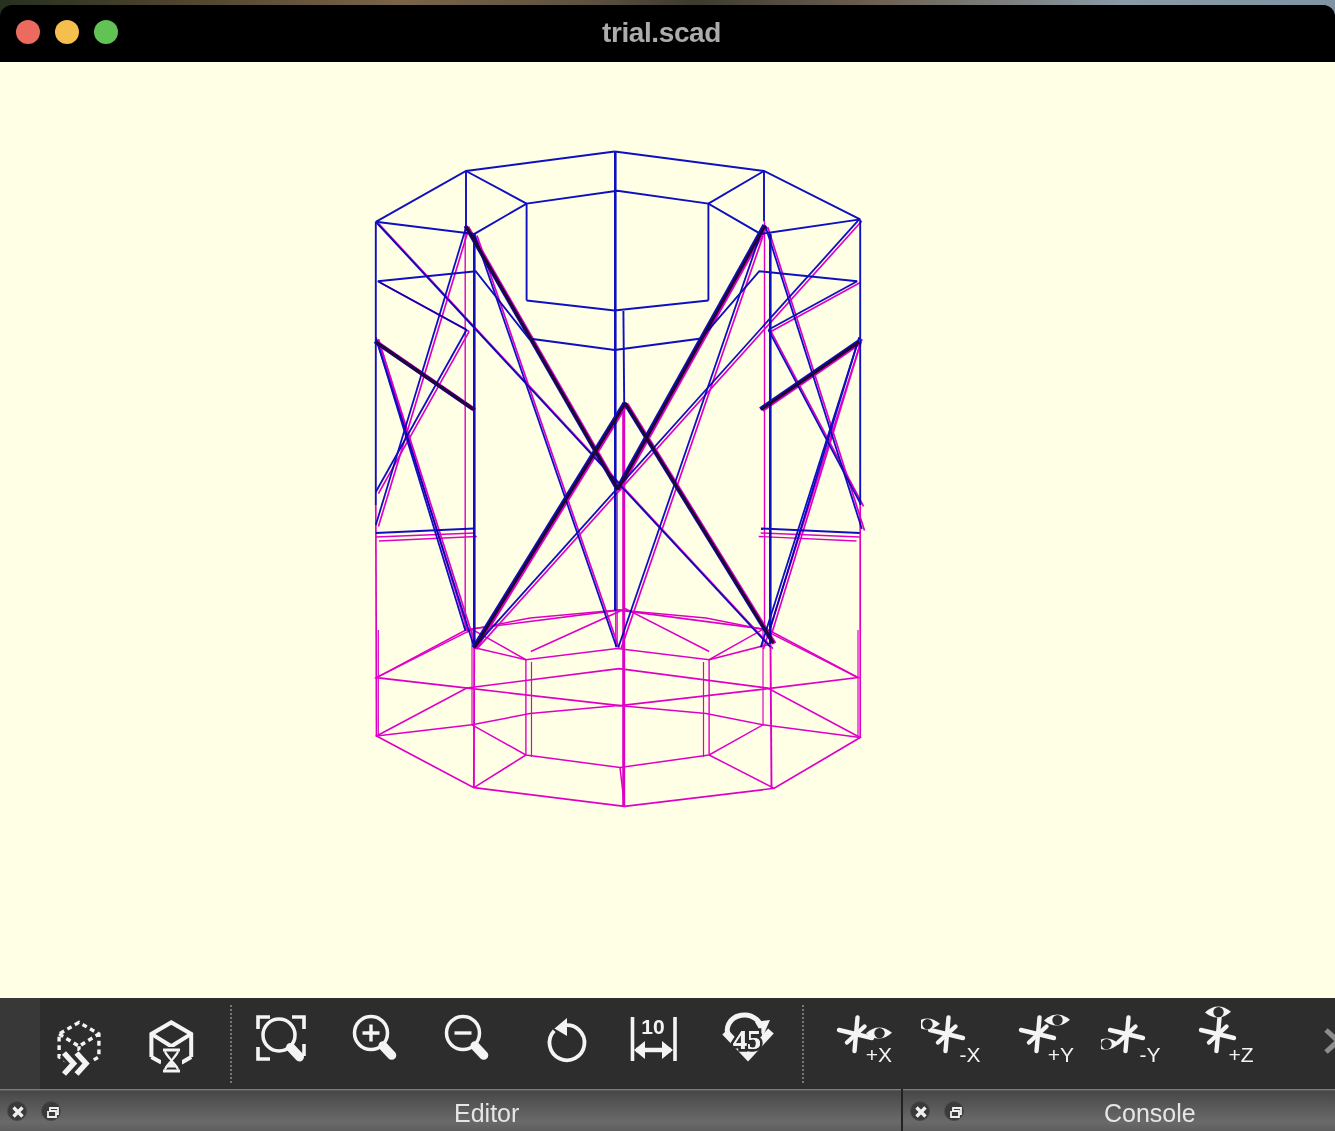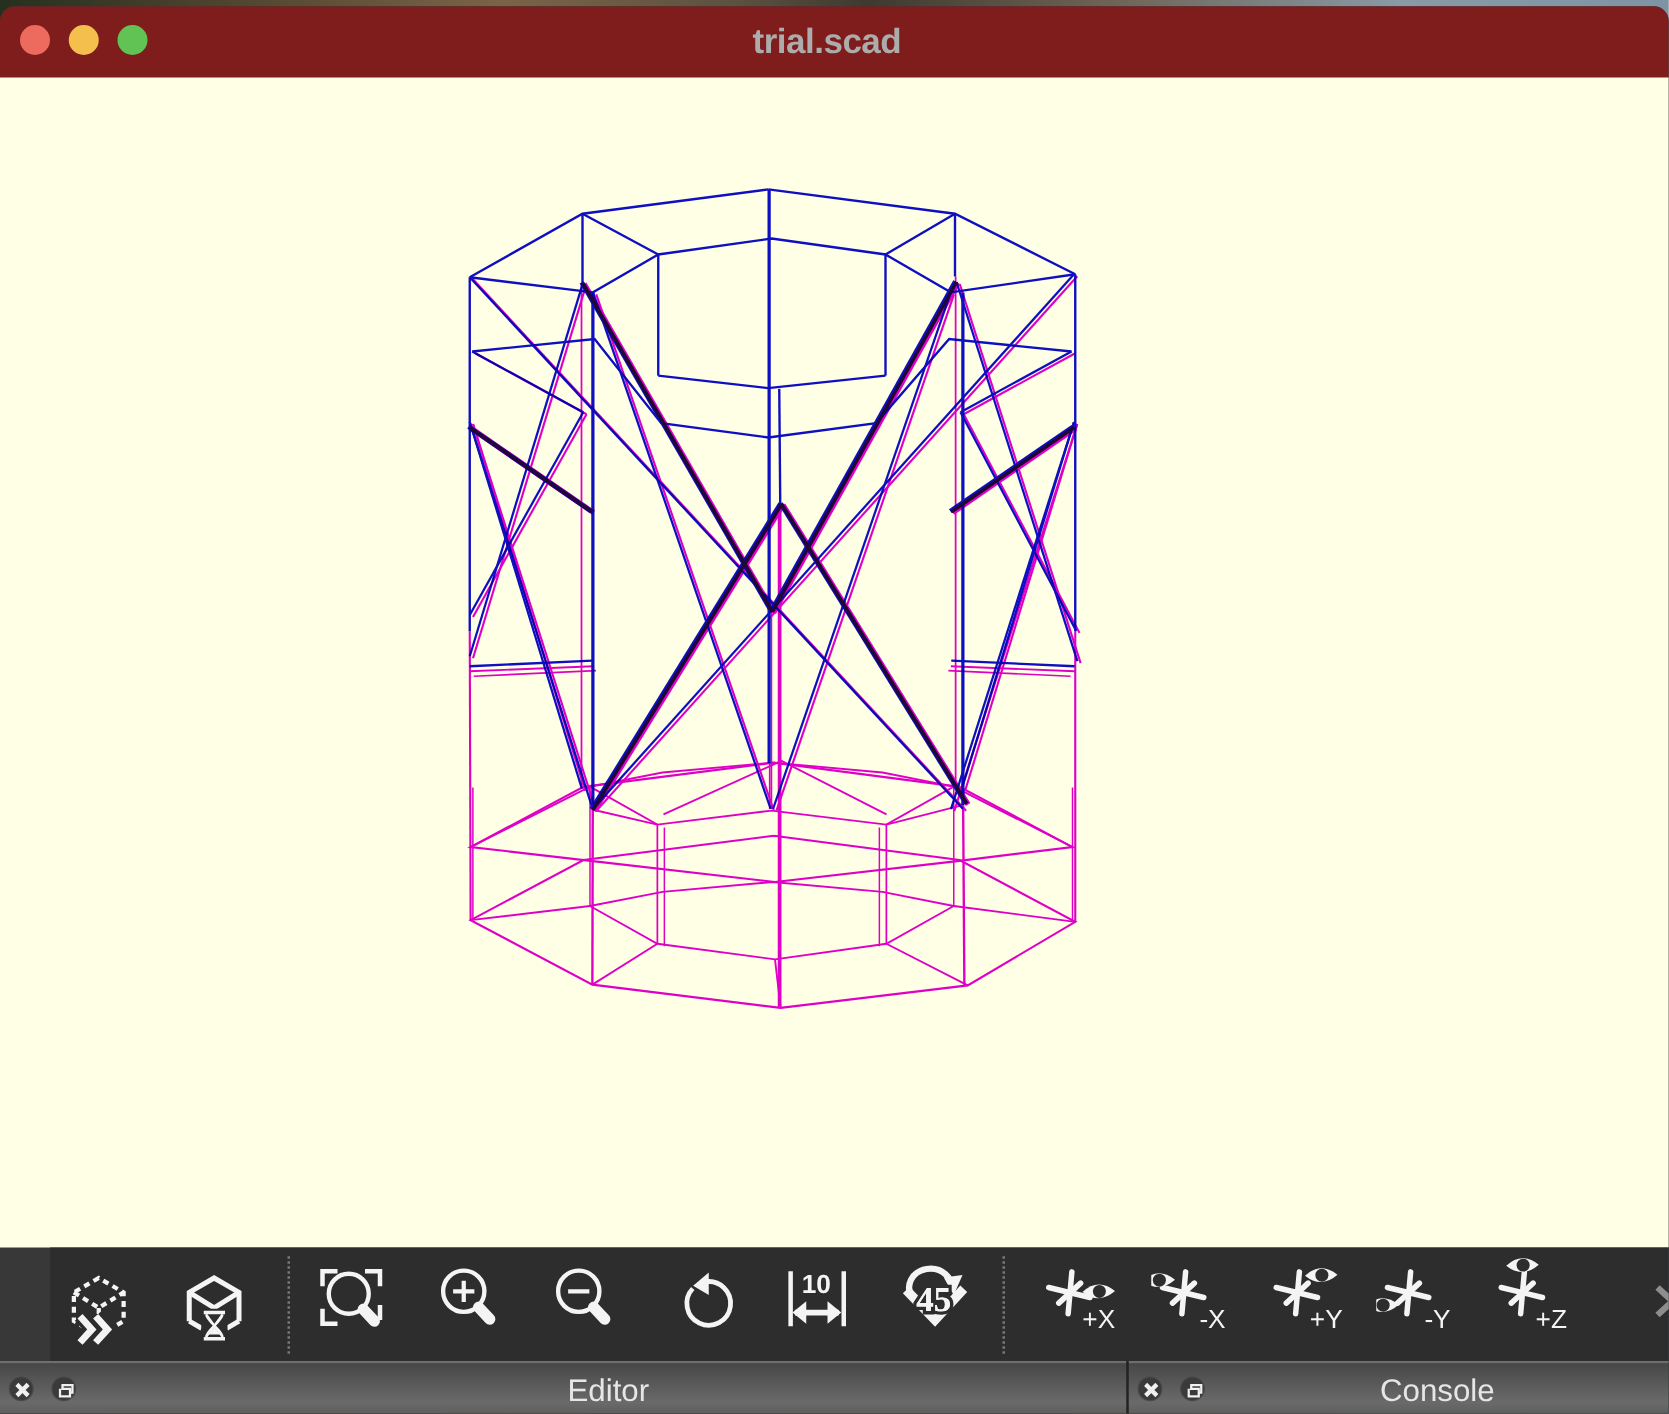--- a/index.html
+++ b/index.html
@@ -1,19 +1,19 @@
 <!DOCTYPE html>
 <html><head><meta charset="utf-8"><style>
 * { margin:0; padding:0; box-sizing:border-box; }
 html,body { width:1335px; height:1131px; overflow:hidden;
   font-family:"Liberation Sans", sans-serif; }
 body { background:linear-gradient(90deg,#26301f 0%,#50452f 14%,#7a6448 30%,#5c5240 44%,#3e3a30 52%,#6d6253 66%,#8a9aa6 84%,#7e94a4 100%); }
 .win { position:absolute; top:5px; left:0; width:1335px; height:1126px;
   border-radius:12px 12px 0 0; overflow:hidden; background:#383838; }
-.titlebar { position:absolute; top:0; left:0; width:100%; height:57px; background:#7f1d1d; }
+.titlebar { position:absolute; top:0; left:0; width:100%; height:57px; background:#000000; }
 .tl { position:absolute; top:15px; width:24px; height:24px; border-radius:50%; }
 .title { position:absolute; top:12px; left:0; width:100%; text-align:center;
   font-size:28px; font-weight:bold; color:#acacac; letter-spacing:-0.4px; padding-right:12px; }
 .canvas { position:absolute; top:57px; left:0; width:1335px; height:936px; background:#ffffe5; }
 .toolbar { position:absolute; top:993px; left:0; width:1335px; height:90.5px; background:#2d2d2d;margin-left:40px; }
 .sep { position:absolute; top:7px; height:78px; width:0;
   border-left:2.5px dotted #777; }
 .panels { position:absolute; top:1083.5px; left:0; width:1335px; height:42.5px; background:#222; }
 .panel { position:absolute; top:0; height:42.5px;
   background:linear-gradient(#8f8f8f 0px, #474747 2px, #6a6a6a 78%, #5e5e5e 100%); }

